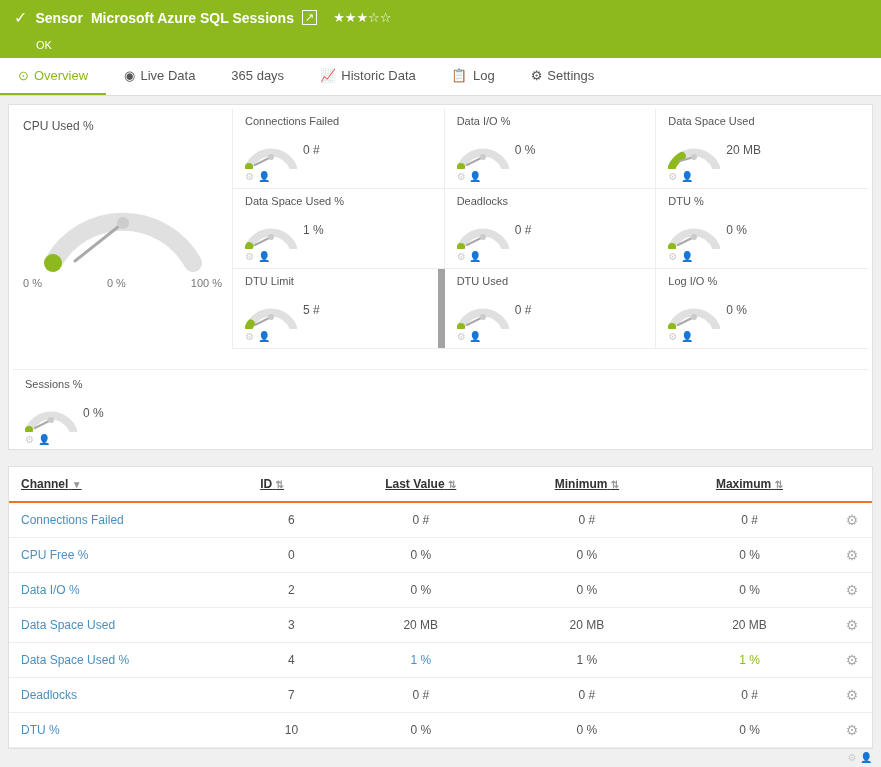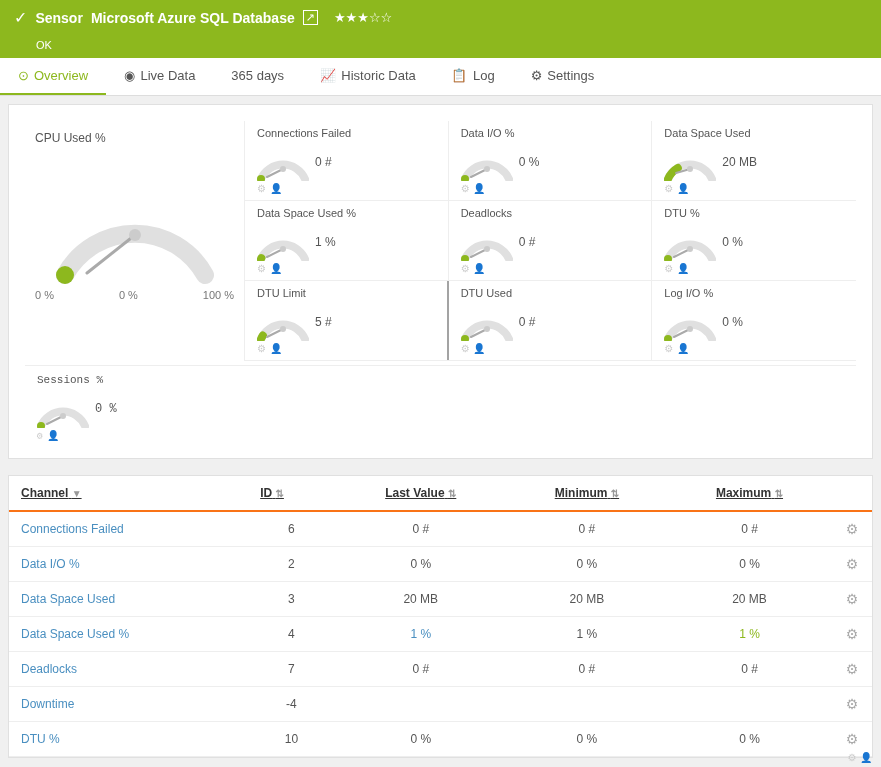--- a/index.html
+++ b/index.html
@@ -33,21 +33,21 @@
       gap: 5px;
     }
     .tab.active {
       color: #8db81e;
       border-bottom: 2px solid #8db81e;
     }
 
     
     .gauge-section {
       background: #fff;
-      padding: 16px;
+      padding: 4px;
       border: 1px solid #e0e0e0;
       margin: 8px;
     }
 
     .cpu-gauge-large {
       grid-row: 1 / 3;
       display: flex;
       flex-direction: column;
       align-items: center;
       padding: 10px;
@@ -148,21 +148,21 @@
       color: #ccc;
       font-size: 10px;
     }
   </style>
 </head>
 <body>
 
 <div class="header">
   <span style="font-size:16px;">✓</span>
   <span style="font-weight:bold;font-size:14px;">Sensor</span>
-  <span style="font-size:14px; font-weight:bold;">Microsoft Azure SQL Database</span>
+  <span style="font-size:14px; font-weight:bold;">Microsoft Azure SQL Sessions</span>
   <span style="font-size:11px; border:1px solid #fff; padding:0 2px; cursor:pointer;">↗</span>
   <span style="font-size:13px; margin-left:8px;">★★★☆☆</span>
   <br>
 </div>
 <div style="background:#8db81e; padding: 2px 14px 6px 36px;">
   <span style="color:#fff; font-size:11px;">OK</span>
 </div>
 
 <div class="tabs">
   <div class="tab active">
@@ -312,21 +312,21 @@
             <circle cx="26" cy="26" r="3" fill="#ccc"></circle>
           </svg>
           <span class="gauge-value">0 %</span>
         </div>
         <div class="small-icons" style="position:relative; bottom:auto; right:auto; margin-top:2px;">
           <span style="cursor:pointer; color:#ccc; font-size:10px;">⚙</span>
           <span style="cursor:pointer; color:#ccc; font-size:10px;">👤</span>
         </div>
       </div>
 
-      <div class="gauge-item" style="border-right:2px solid #a3a3a3;">
+      <div class="gauge-item" style="border-right:7px solid #a3a3a3;">
         <div class="gauge-label">DTU Limit</div>
         <div class="gauge-row">
           <svg width="52" height="38" viewBox="0 0 52 38">
             <path d="M 4 36 A 24 24 0 0 1 48 36" fill="none" stroke="#e0e0e0" stroke-width="8" stroke-linecap="round"></path>
             <path d="M 4 36 A 24 24 0 0 1 48 36" fill="none" stroke="#8db81e" stroke-width="8" stroke-linecap="round" stroke-dasharray="4 75"></path>
             <line x1="26" y1="26" x2="10" y2="34" stroke="#aaa" stroke-width="2" stroke-linecap="round"></line>
             <circle cx="26" cy="26" r="3" fill="#ccc"></circle>
           </svg>
           <span class="gauge-value">5 #</span>
         </div>
@@ -366,21 +366,21 @@
         </div>
         <div class="small-icons" style="position:relative; bottom:auto; right:auto; margin-top:2px;">
           <span style="cursor:pointer; color:#ccc; font-size:10px;">⚙</span>
           <span style="cursor:pointer; color:#ccc; font-size:10px;">👤</span>
         </div>
       </div>
 
     </div>
   </div>
 
-  <div style="display:flex; align-items:flex-start; padding: 8px 0 0 12px; border-top: 1px solid #eee; margin-top:4px;font-family:Liberation Mono, monospace;">
+  <div style="display:flex; align-items:flex-start; padding: 8px 0 0 12px; border-top: 1px solid #eee; margin-top:20px;">
     <div style="display:flex; flex-direction:column; min-width:180px;">
       <div class="gauge-label">Sessions %</div>
       <div class="gauge-row">
         <svg width="52" height="38" viewBox="0 0 52 38">
           <path d="M 4 36 A 24 24 0 0 1 48 36" fill="none" stroke="#e0e0e0" stroke-width="8" stroke-linecap="round"></path>
           <path d="M 4 36 A 24 24 0 0 1 48 36" fill="none" stroke="#8db81e" stroke-width="8" stroke-linecap="round" stroke-dasharray="0 75"></path>
           <line x1="26" y1="26" x2="10" y2="34" stroke="#aaa" stroke-width="2" stroke-linecap="round"></line>
           <circle cx="26" cy="26" r="3" fill="#ccc"></circle>
         </svg>
         <span class="gauge-value">0 %</span>
@@ -428,20 +428,32 @@
       <td style="text-align:center;">6</td>
       <td style="text-align:center; color:#555;">0 #</td>
       <td style="text-align:center;">0 #</td>
       <td style="text-align:center; color:#555;">0 #</td>
       <td style="text-align:center;">
         <button class="gear-btn" title="Settings">⚙</button>
       </td>
     </tr>
         <tr>
       <td>
+        <a class="td-link" style="color:#4a8fc0;">CPU Free %</a>
+      </td>
+      <td style="text-align:center;">0</td>
+      <td style="text-align:center; color:#555;">0 %</td>
+      <td style="text-align:center;">0 %</td>
+      <td style="text-align:center; color:#555;">0 %</td>
+      <td style="text-align:center;">
+        <button class="gear-btn" title="Settings">⚙</button>
+      </td>
+    </tr>
+        <tr>
+      <td>
         <a class="td-link" style="color:#4a8fc0;">Data I/O %</a>
       </td>
       <td style="text-align:center;">2</td>
       <td style="text-align:center; color:#555;">0 %</td>
       <td style="text-align:center;">0 %</td>
       <td style="text-align:center; color:#555;">0 %</td>
       <td style="text-align:center;">
         <button class="gear-btn" title="Settings">⚙</button>
       </td>
     </tr>
@@ -476,32 +488,20 @@
       <td style="text-align:center;">7</td>
       <td style="text-align:center; color:#555;">0 #</td>
       <td style="text-align:center;">0 #</td>
       <td style="text-align:center; color:#555;">0 #</td>
       <td style="text-align:center;">
         <button class="gear-btn" title="Settings">⚙</button>
       </td>
     </tr>
         <tr>
       <td>
-        <a class="td-link" style="color:#4a8fc0;">Downtime</a>
-      </td>
-      <td style="text-align:center;">-4</td>
-      <td style="text-align:center; color:#555;"></td>
-      <td style="text-align:center;"></td>
-      <td style="text-align:center; color:#555;"></td>
-      <td style="text-align:center;">
-        <button class="gear-btn" title="Settings">⚙</button>
-      </td>
-    </tr>
-        <tr>
-      <td>
         <a class="td-link" style="color:#4a8fc0;">DTU %</a>
       </td>
       <td style="text-align:center;">10</td>
       <td style="text-align:center; color:#555;">0 %</td>
       <td style="text-align:center;">0 %</td>
       <td style="text-align:center; color:#555;">0 %</td>
       <td style="text-align:center;">
         <button class="gear-btn" title="Settings">⚙</button>
       </td>
     </tr>

